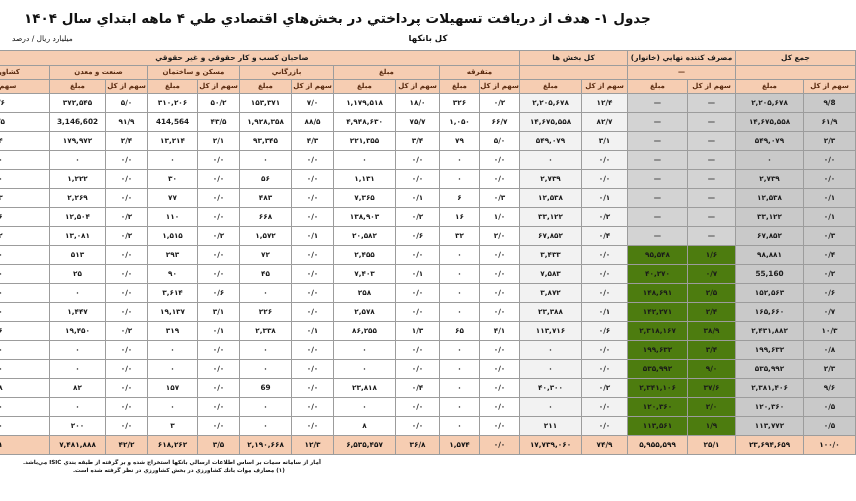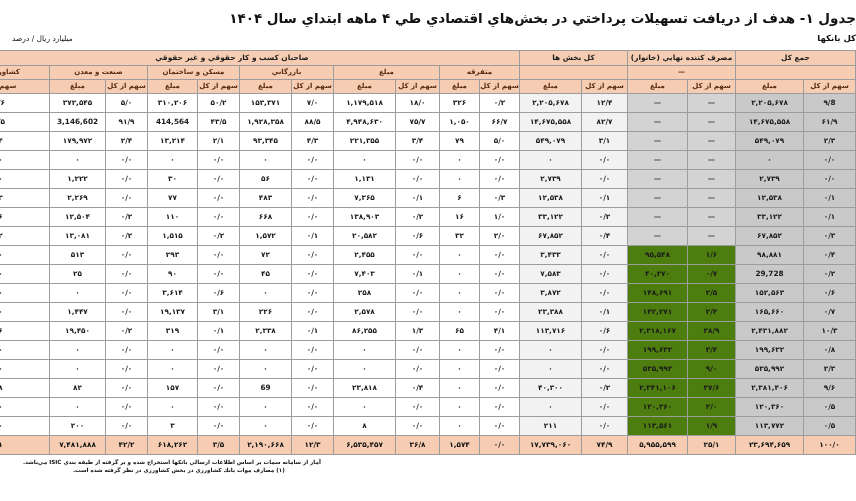--- a/index.html
+++ b/index.html
@@ -11,36 +11,37 @@
     font-family: "DejaVu Sans", "Liberation Sans", sans-serif;
     overflow: hidden;
   }
   #page {
     position: relative;
     width: 856px; height: 501px;
     background: #ffffff;
     direction: rtl;
   }
   .title {
-    text-align: right;
+    text-align: left;
     font-size: 13.5px;
     font-weight: bold;
     color: #111;
     padding-top: 10px;
     letter-spacing: 0;
+    padding-left: 24px;
   }
   .subline {
     position: relative;
     height: 16px;
     margin-top: 6px;
   }
   .bank-label {
     position: absolute;
     left: 0; right: 0;
-    text-align: right;
+    text-align: center;
     font-size: 8.5px;
     font-weight: bold;
     color: #111;
     top: 1px;
   }
   .unit-label {
     position: absolute;
     left: 12px;
     top: 2px;
     font-size: 7.5px;
@@ -407,21 +408,21 @@
           <td class="num ">۰/۰</td>
           <td class="num ">۲۹۳</td>
           <td class="num ">۰/۰</td>
           <td class="num ">۵۱۳</td>
           <td class="num ">۰/۰</td>
           <td class="num ">۹۸</td>
           <td class="rowlabel">تعمير</td>
         </tr>
         <tr>
           <td class="num shade3">۰/۲</td>
-          <td class="num shade3">29,728</td>
+          <td class="num shade3">55,160</td>
           <td class="num shade2">۰/۷</td>
           <td class="num shade2">۴۰,۲۷۰</td>
           <td class="num shade1">۰/۰</td>
           <td class="num shade1">۷,۵۸۳</td>
           <td class="num ">۰/۰</td>
           <td class="num ">۰</td>
           <td class="num ">۰/۱</td>
           <td class="num ">۷,۴۰۳</td>
           <td class="num ">۰/۰</td>
           <td class="num ">۴۵</td>

